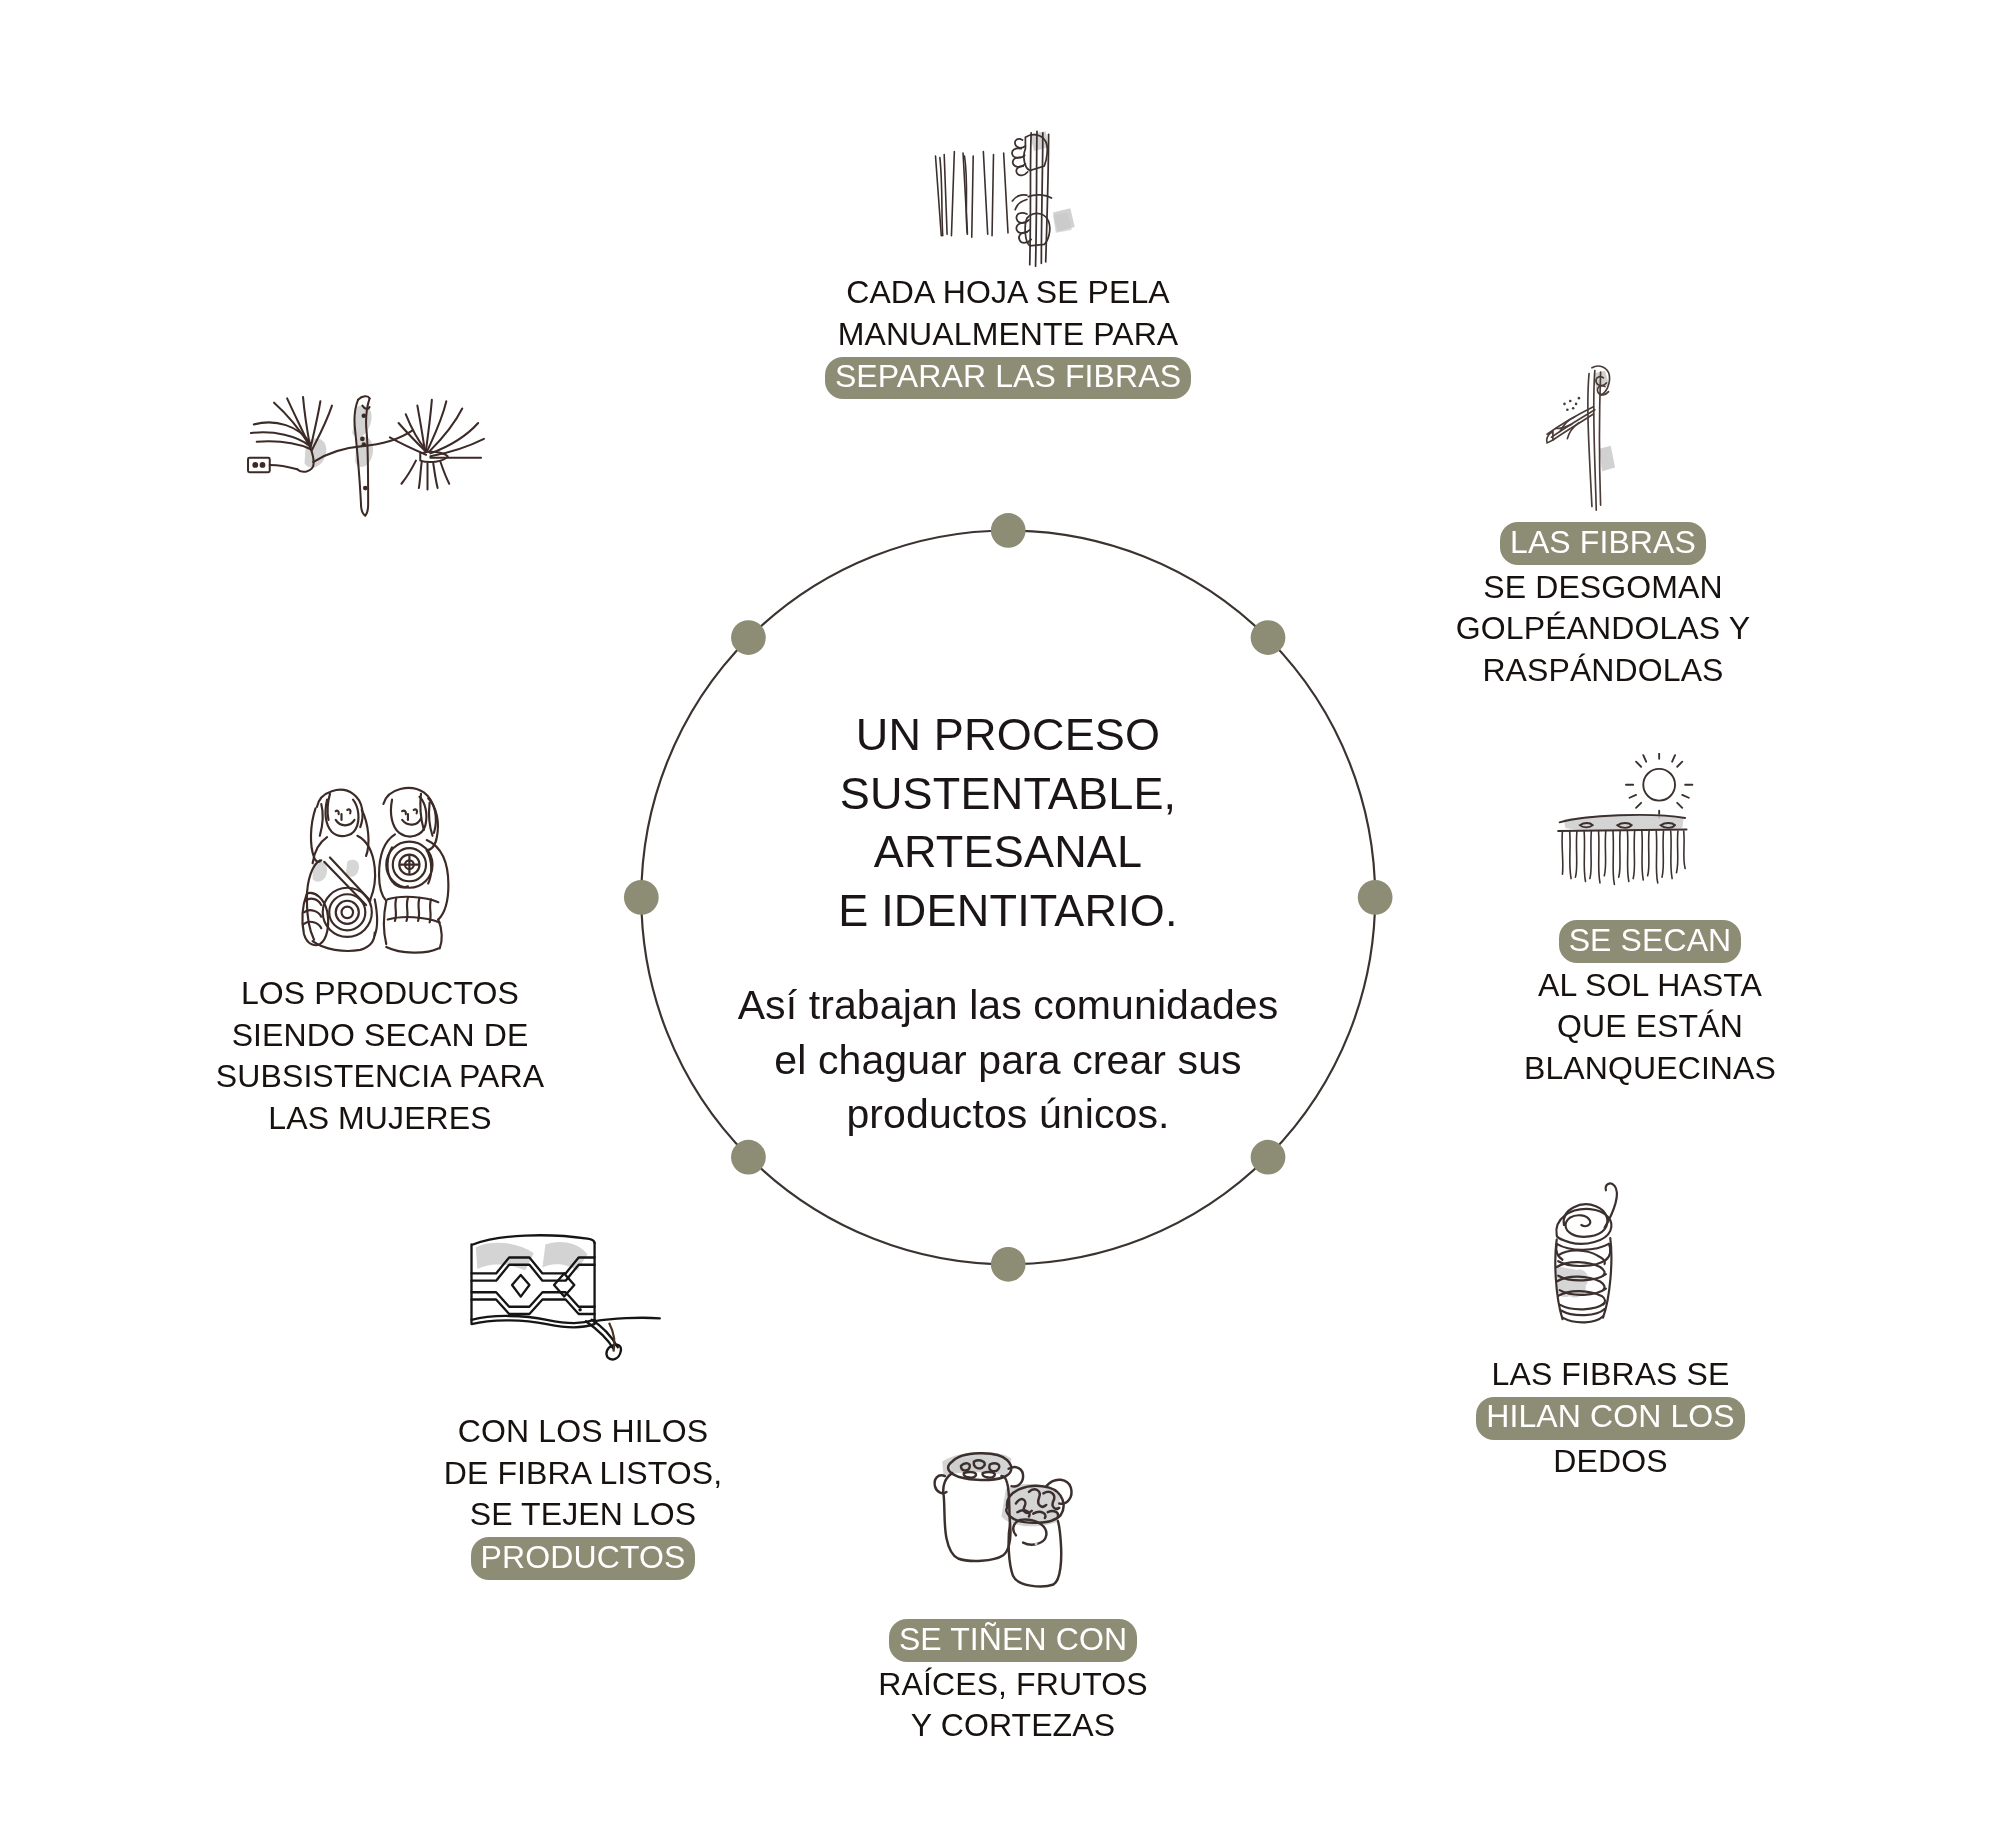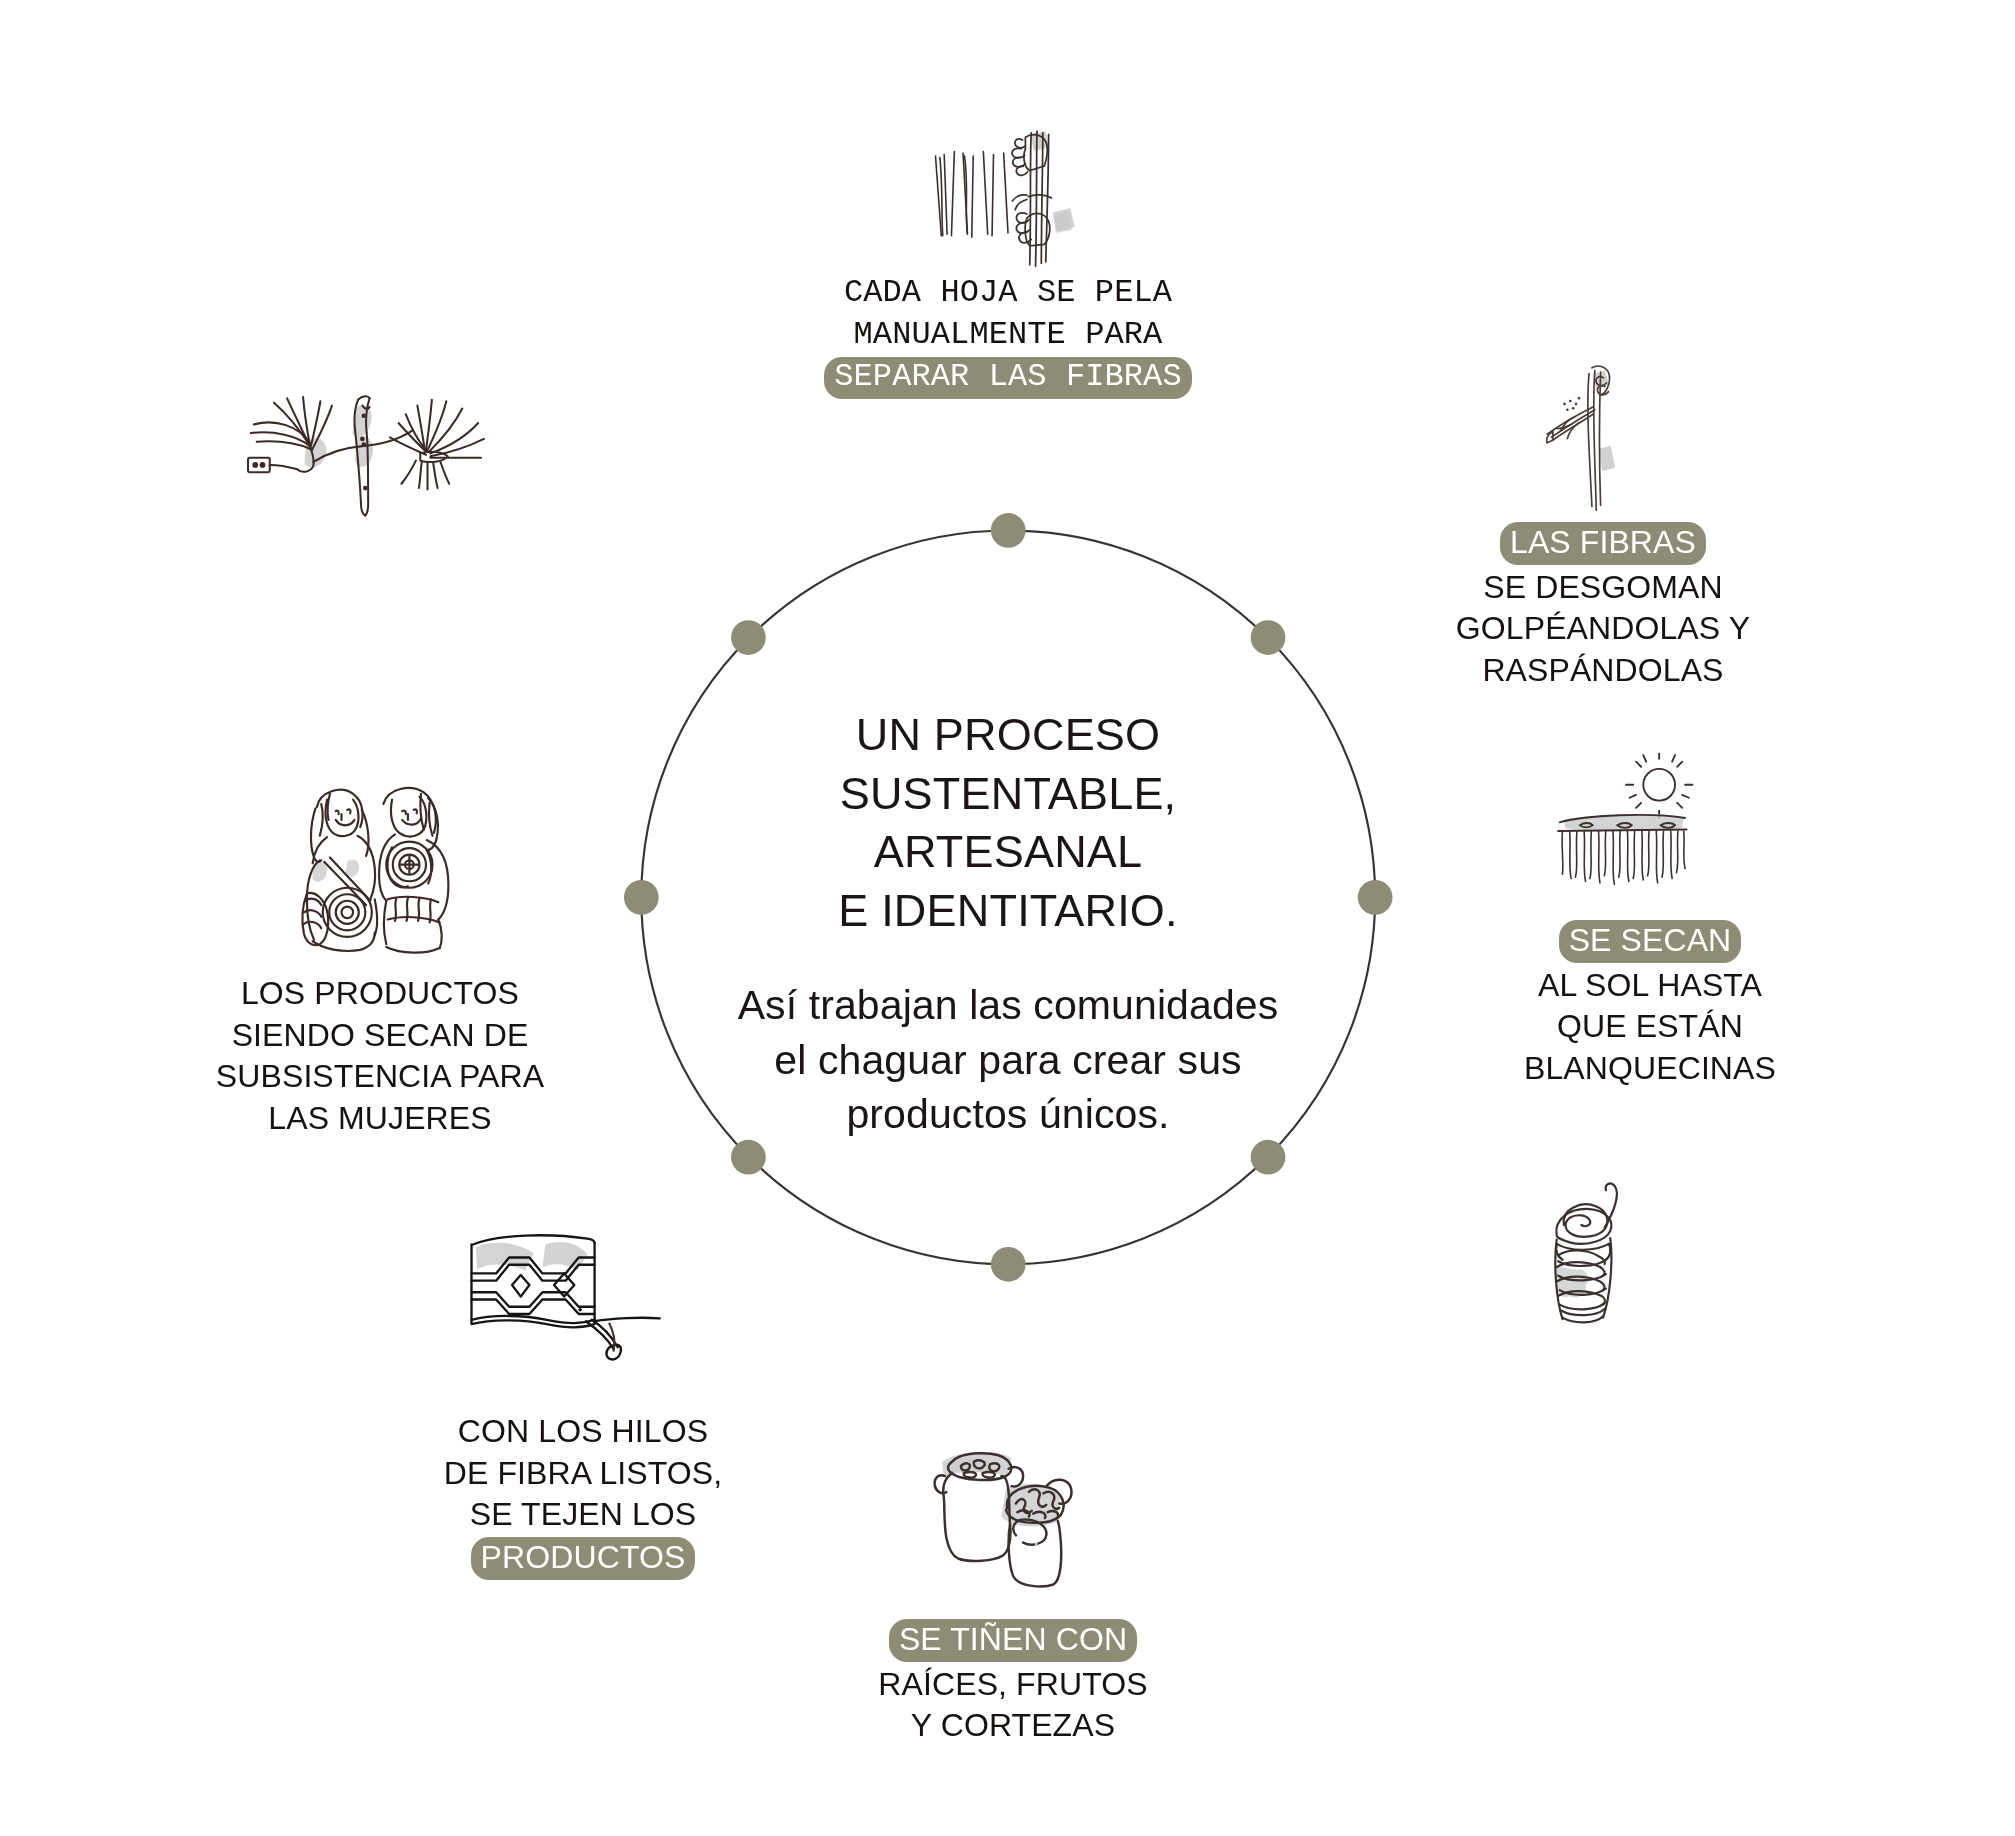--- a/index.html
+++ b/index.html
@@ -79,21 +79,21 @@
     background: #8d8d75;
     color: #ffffff;
     border-radius: 18px;
     padding: 1.4px 10px 3.6px 10px;
     margin: 1.4px 0;
     line-height: 1.18;
   }
   .cap-row { display: block; }
 
   
-  #step-top        { left: 791px; top: 127px;  width: 434px; font-family: Liberation Mono, monospace; }
+  #step-top        { left: 791px; top: 127px;  width: 434px; }
   #step-topright   { left: 1415px; top: 362px;  width: 376px; }
   #step-right      { left: 1498px; top: 753px; width: 304px; }
   #step-bottomright{ left: 1437px; top: 1180px; width: 347px; }
   #step-bottom     { left: 861px; top: 1444px; width: 304px; }
   #step-bottomleft { left: 413px;  top: 1230px; width: 340px; }
   #step-left       { left: 192px;  top: 778px; width: 376px; }
   #step-topleft    { left: 177px;  top: 394px;  width: 391px; }
 </style>
 </head>
 <body>
@@ -283,20 +283,29 @@
         <path d="M34 152 C52 162 84 160 98 150"></path>
         <path d="M32 160 C48 150 76 152 92 160 C98 164 98 168 94 172"></path>
         <path d="M34 172 C52 182 84 180 96 170"></path>
         <path d="M36 180 C54 190 86 188 96 178"></path>
         <path d="M38 190 C56 200 84 198 94 188"></path>
 
         <path d="M30 82 C26 110 28 160 38 192"></path>
         <path d="M104 80 C108 110 104 162 94 190"></path>
       </g>
     </svg>
+    <div class="step-caption">
+      <span class="cap-row">
+          <span class="cap-line">LAS FIBRAS SE</span>
+        </span>
+      <span class="cap-row"><span class="cap-line hl">HILAN CON LOS</span></span>
+      <span class="cap-row">
+          <span class="cap-line">DEDOS</span>
+        </span>
+    </div>
   </div>
 
   <div class="step" id="step-bottom">
     <svg class="step-icon" width="188" height="174" viewBox="0 0 260 240">
 
       <path d="M32 24 C54 8 112 6 128 20 L122 44 C92 36 54 38 34 44 Z" fill="#cccccc" opacity="0.85"></path>
       <path d="M44 24 C58 16 92 18 100 28 L96 40 C72 34 56 36 46 40 Z" fill="#cccccc" opacity="0.8"></path>
       <path d="M120 62 C142 50 186 54 196 70 L190 108 C162 118 126 114 114 100 Z" fill="#cccccc" opacity="0.85"></path>
 
       <g fill="none" stroke="#3b302e" stroke-width="3.4" stroke-linecap="round" stroke-linejoin="round">

